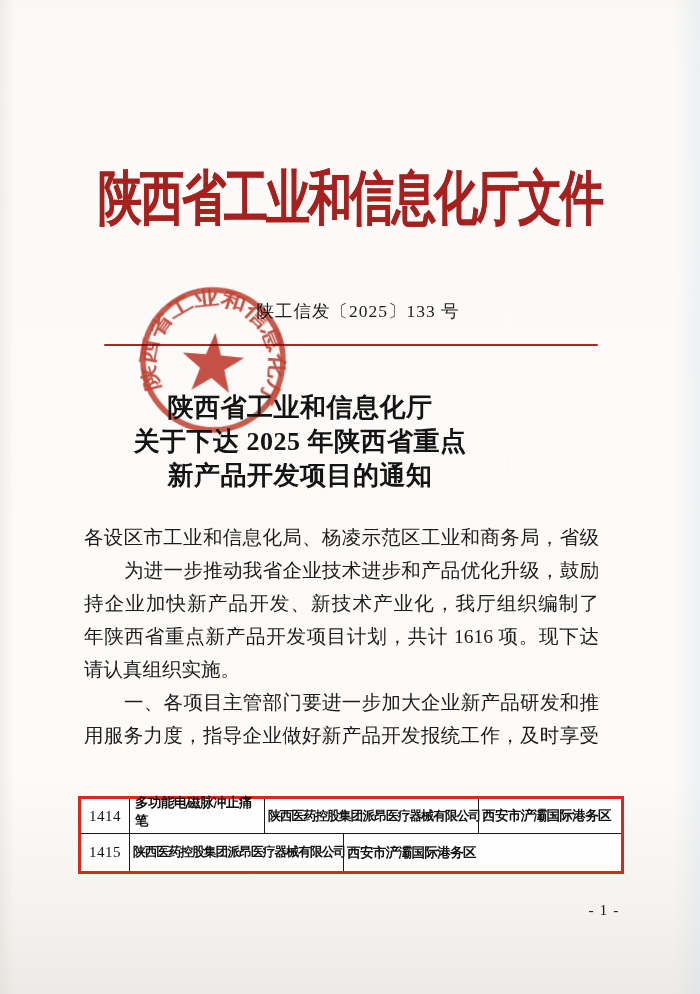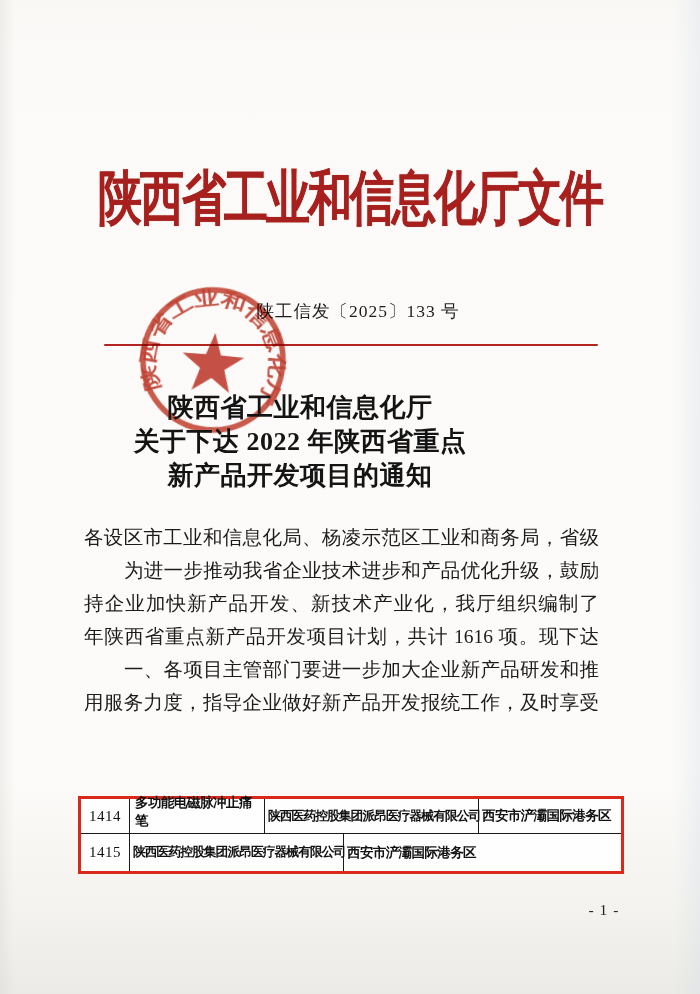--- a/index.html
+++ b/index.html
@@ -121,29 +121,30 @@
       <circle cx="75" cy="75" r="69" fill="none" stroke="#c23b2b" stroke-width="5.5" stroke-opacity="0.88"></circle>
       <text font-size="19" font-weight="bold" fill="#bf382a" fill-opacity="0.9" font-family="Liberation Serif, DejaVu Serif, serif">
         <textPath href="#sealArc" startOffset="2" textLength="245" lengthAdjust="spacingAndGlyphs">陕西省工业和信息化厅</textPath>
       </text>
       <polygon points="75,48 82.4,69.8 105.4,70.2 87,84 93.6,106.1 75,92.8 56.4,106.1 63,84 44.6,70.2 67.6,69.8" fill="#c0372a" fill-opacity="0.92"></polygon>
     </g>
   </svg>
 
   <div class="notice-title">
     <div>陕西省工业和信息化厅</div>
-    <div>关于下达 2022 年陕西省重点</div>
+    <div>关于下达 2025 年陕西省重点</div>
     <div>新产品开发项目的通知</div>
   </div>
 
   <div class="body-text">
     <div class="bl just">各设区市工业和信息化局、杨凌示范区工业和商务局，省级有关</div>
     <div class="bl just indent">为进一步推动我省企业技术进步和产品优化升级，鼓励和支</div>
     <div class="bl just">持企业加快新产品开发、新技术产业化，我厅组织编制了 2025</div>
     <div class="bl just">年陕西省重点新产品开发项目计划，共计 1616 项。现下达你们，</div>
+    <div class="bl short">请认真组织实施。</div>
     <div class="bl just indent">一、各项目主管部门要进一步加大企业新产品研发和推广应</div>
     <div class="bl just">用服务力度，指导企业做好新产品开发报统工作，及时享受研发</div>
   </div>
 
   <div class="ptable">
     <div class="prow r1">
       <div class="pcell c-id">1414</div>
       <div class="pcell c-prod">多功能电磁脉冲止痛笔</div>
       <div class="pcell c-comp">陕西医药控股集团派昂医疗器械有限公司</div>
       <div class="pcell c-dist">西安市浐灞国际港务区</div>

